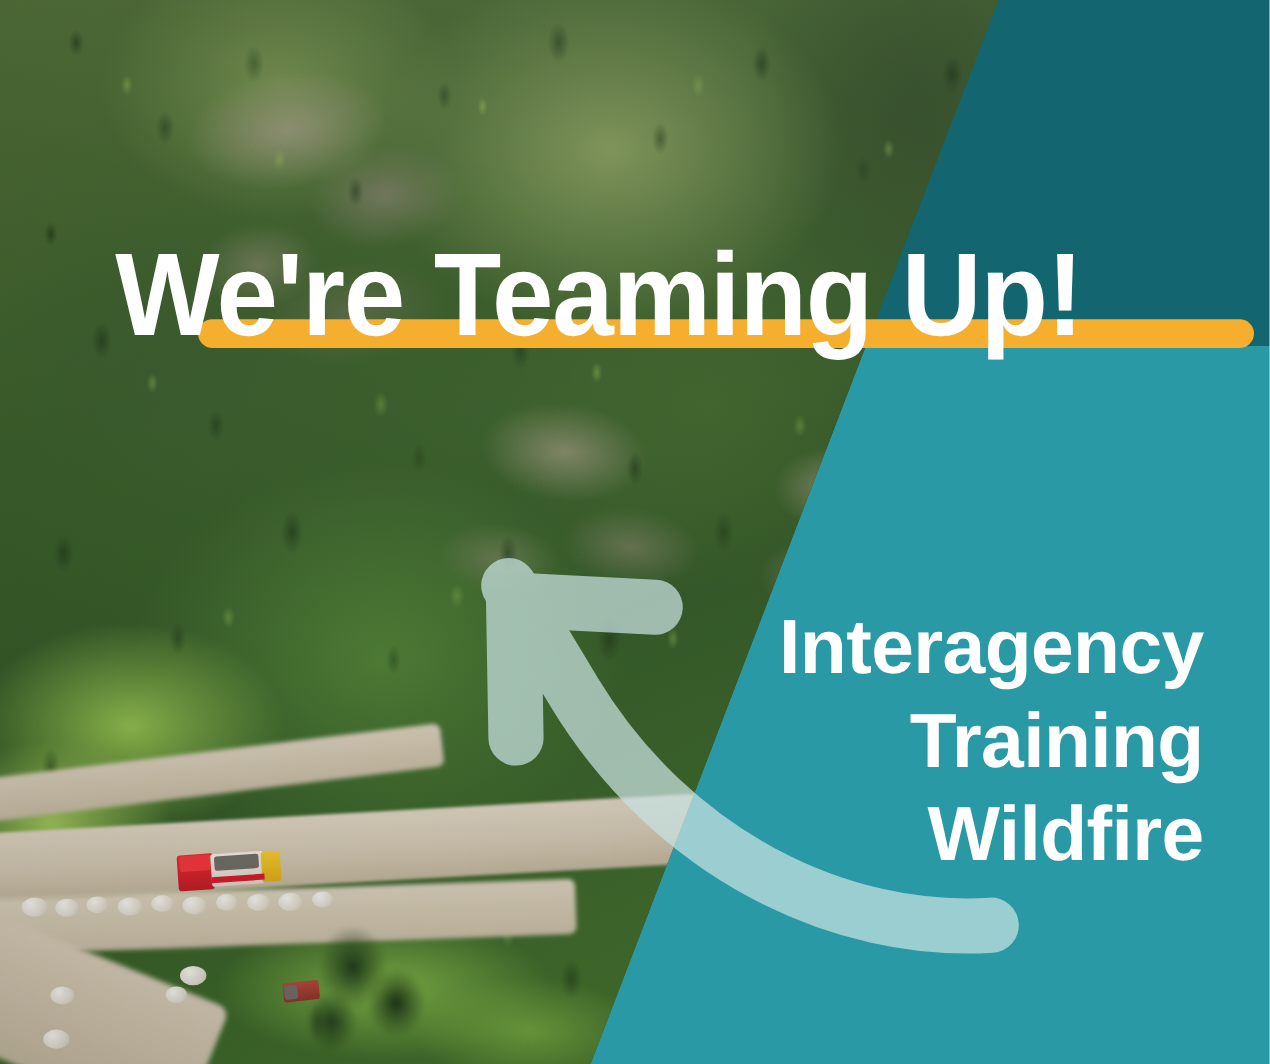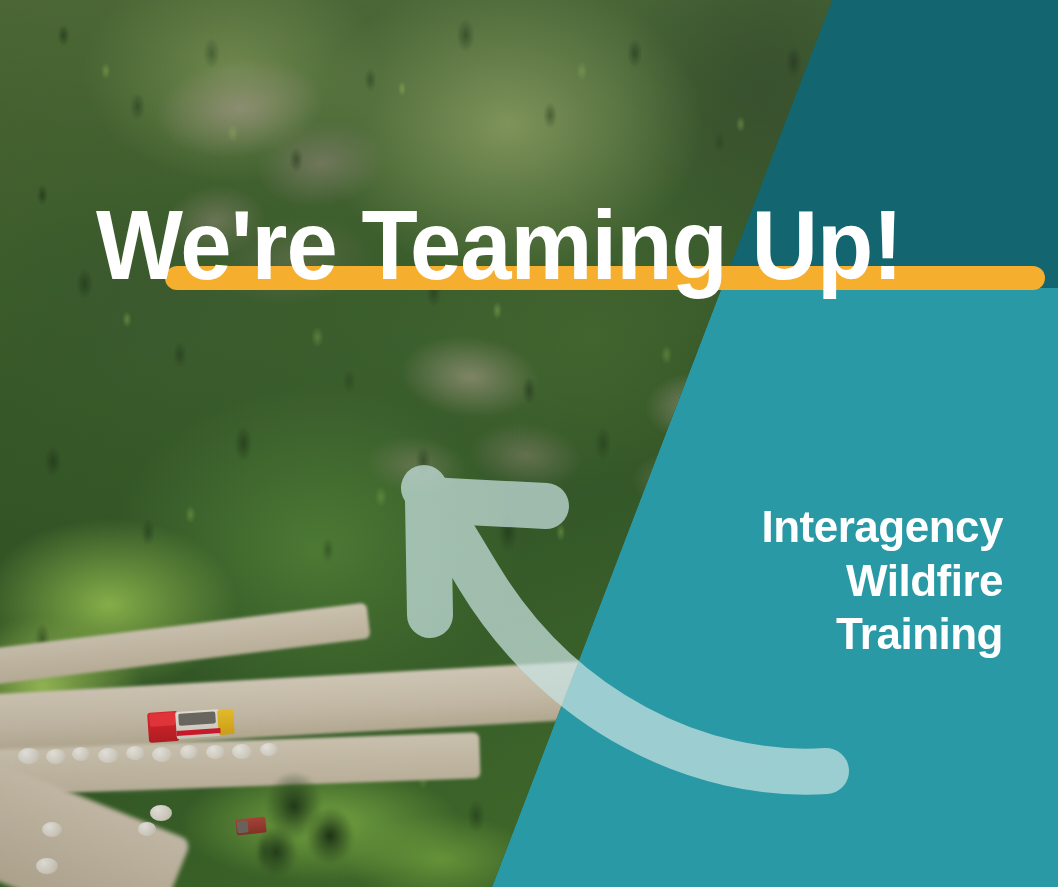--- a/index.html
+++ b/index.html
@@ -331,21 +331,21 @@
 
   
   .panel-title {
     position:absolute;
     right:55px; top:500px;
     width:420px;
     z-index:5;
     color:#ffffff;
     font-family:"Liberation Sans", sans-serif;
     font-weight:bold;
-    font-size:44px;
+    font-size:64px;
     line-height:1.22;
     text-align:right;
     letter-spacing:-.5px;
   }
   .panel-title .tline { display:block; }
 </style>
 </head>
 <body>
 
 <div class="poster">
@@ -416,17 +416,17 @@
       </g>
     </svg>
   </div>
 
   <div class="headline-bar"></div>
 
   <div class="headline">We're Teaming Up!</div>
 
   <div class="panel-title">
     <span class="tline">Interagency</span>
+    <span class="tline">Training</span>
     <span class="tline">Wildfire</span>
-    <span class="tline">Training</span>
   </div>
 
 </div>
 
 </body></html>

